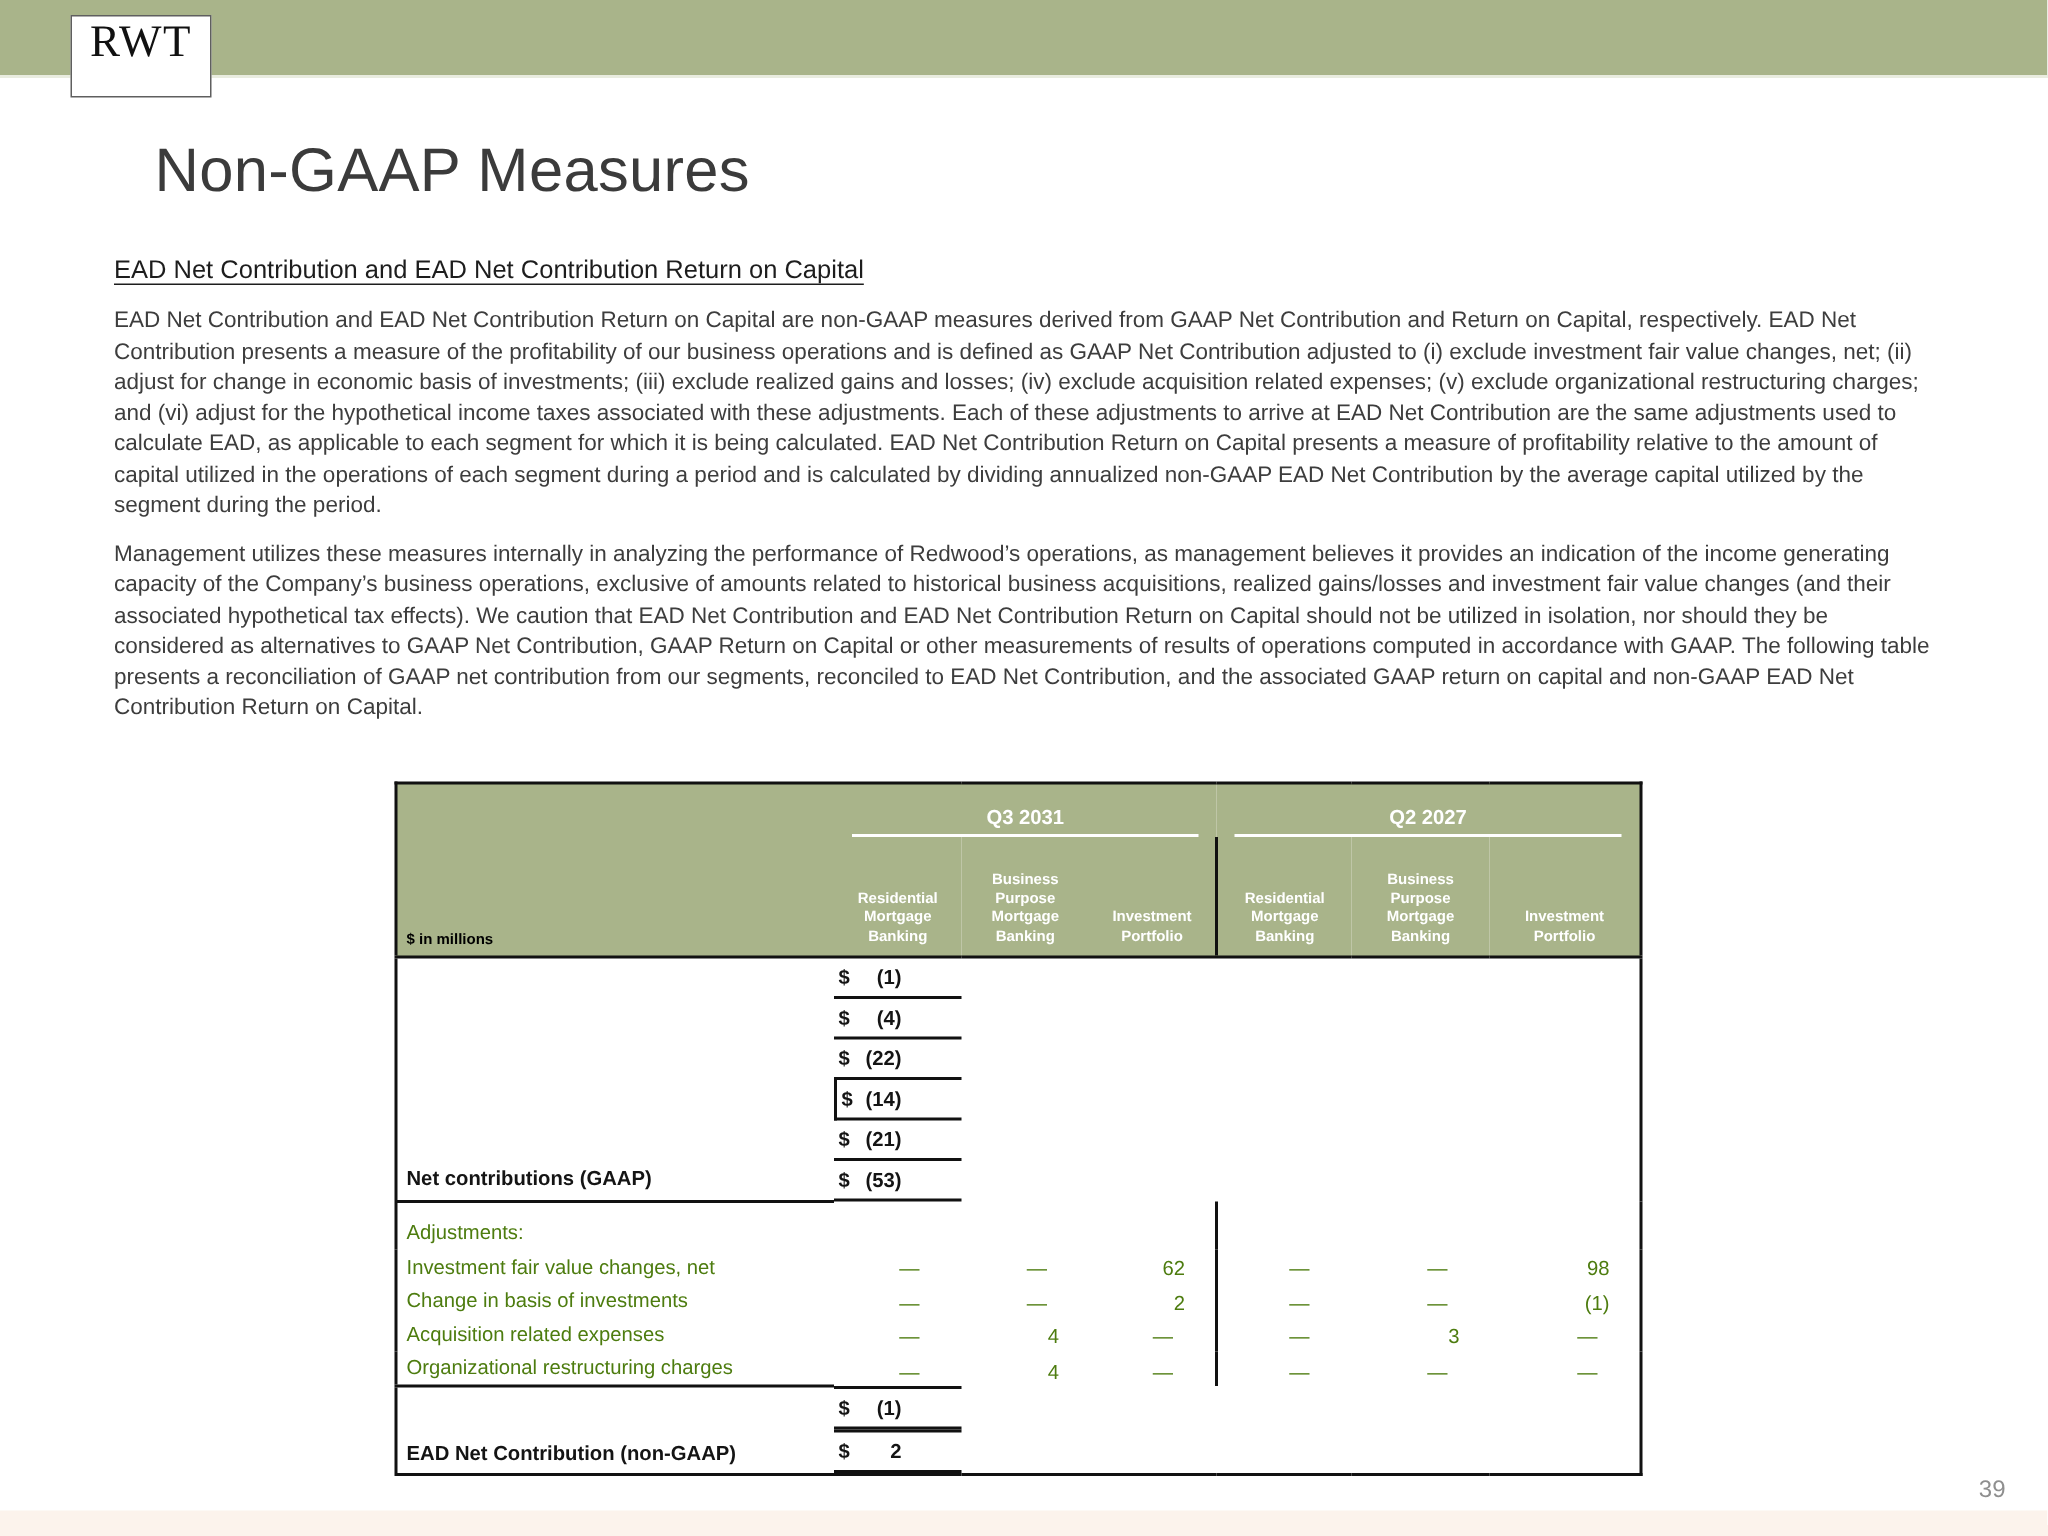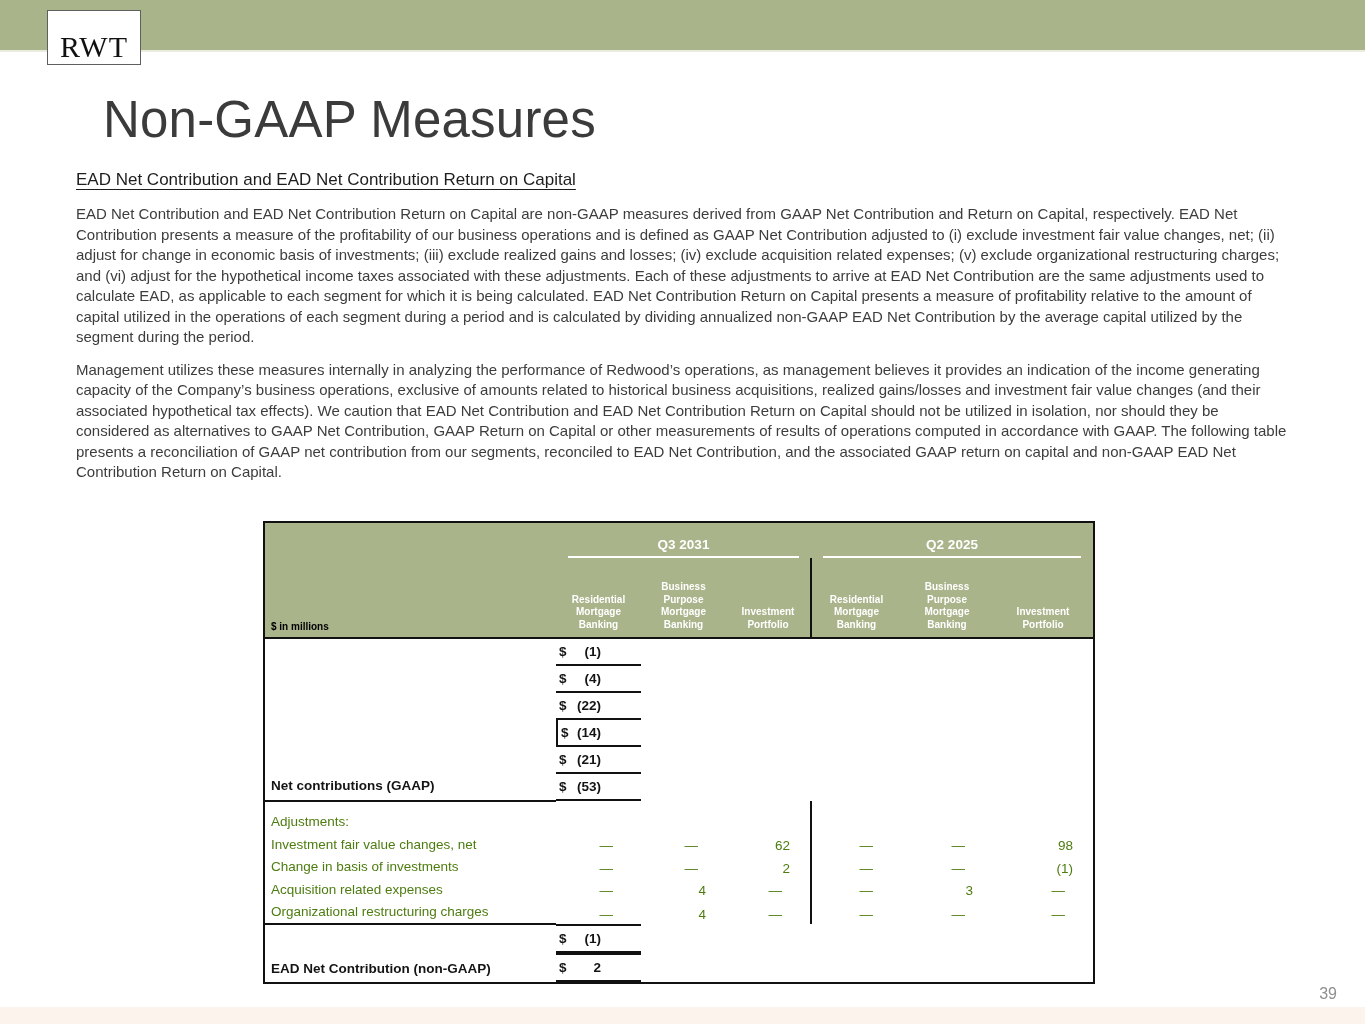--- a/index.html
+++ b/index.html
@@ -9,30 +9,30 @@
   }
   
   .topbar{
     position:absolute;left:0;top:0;width:1365px;height:50px;
     background:var(--accent-green,#a9b48a);
     border-bottom:2px solid #e9ecdf;
   }
   .logo{
     position:absolute;left:47px;top:10px;width:92px;height:53px;
     background:#ffffff;border:1.5px solid #5f5f5f;
-    display:flex;align-items:flex-end;justify-content:center;
+    display:flex;align-items:flex-start;justify-content:center;
   }
   .logo span{
     font-family:"Liberation Serif",serif;font-size:30px;color:#111;
     letter-spacing:1px;
   }
   
   .title{
     position:absolute;left:103px;top:90px;margin:0;
-    font-size:51px;font-weight:400;color:#3b3b3b;letter-spacing:0.2px;
+    font-size:41px;font-weight:400;color:#3b3b3b;letter-spacing:0.2px;
   }
   .content{
     position:absolute;left:76px;top:170px;width:1214px;
   }
   .heading{
     margin:0 0 14px 0;font-size:17px;font-weight:400;color:#1d1d1d;
     text-decoration:underline;text-underline-offset:4px;
   }
   .content p{
     margin:0 0 12px 0;font-size:15px;line-height:20.5px;color:#3d3d3d;
@@ -112,21 +112,21 @@
         <col style="width:92px">
         <col style="width:101px">
     </colgroup>
     <thead>
       <tr class="qrow">
         <th class="lblcol"></th>
         <th colspan="3">
           <div class="qlab">Q3 2031</div>
         </th>
         <th colspan="3">
-          <div class="qlab">Q2 2025</div>
+          <div class="qlab">Q2 2027</div>
         </th>
       </tr>
       <tr class="colhead">
         <th class="units">$ in millions</th>
         <th class="seg">Residential
 Mortgage
 Banking</th>
         <th class="seg">Business
 Purpose
 Mortgage

